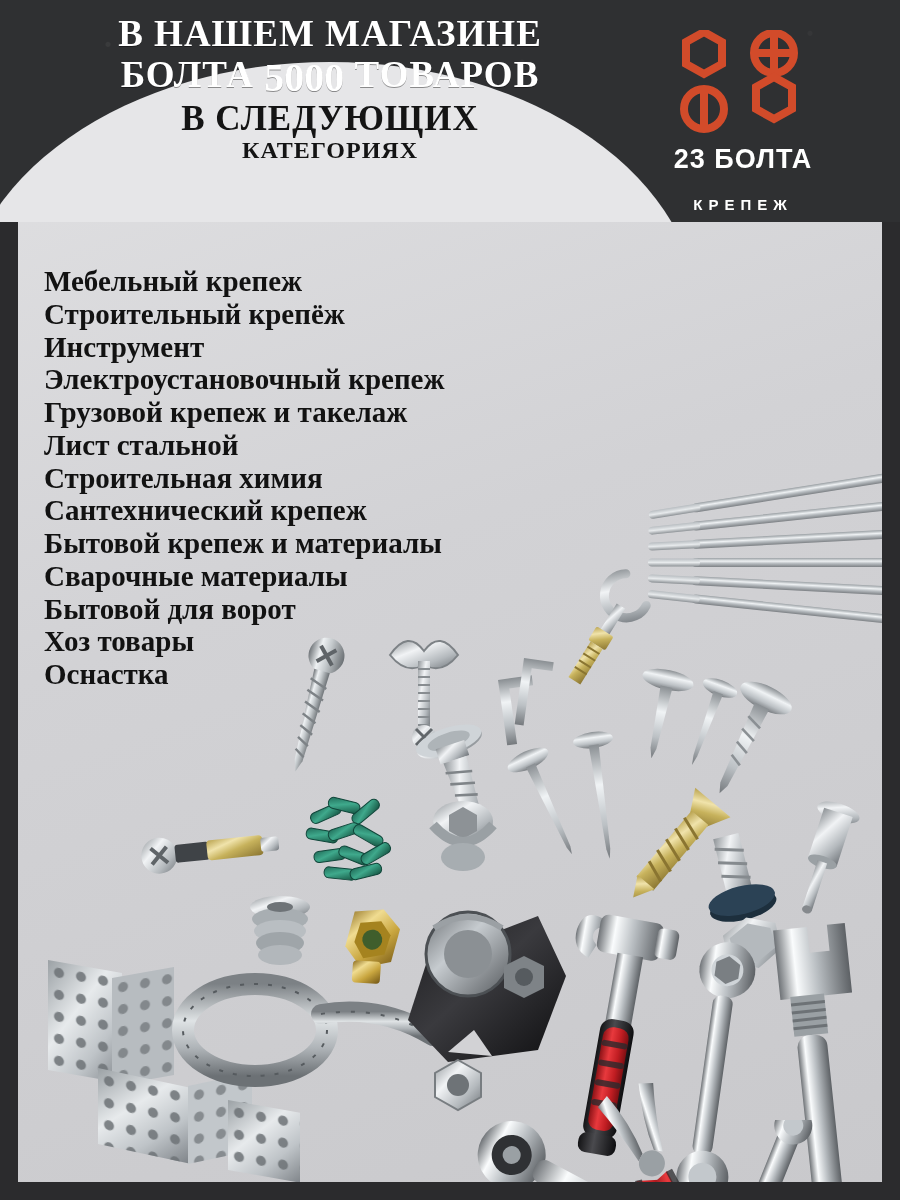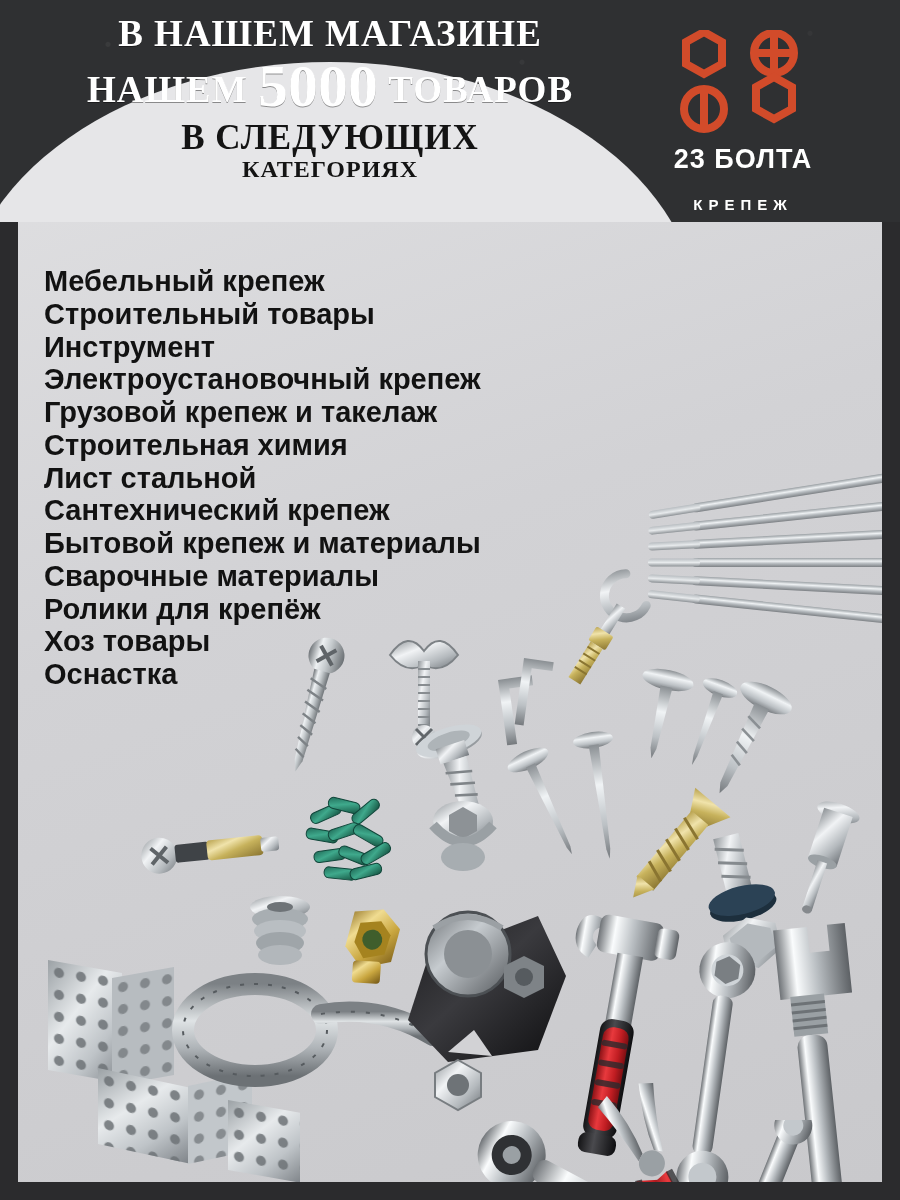--- a/index.html
+++ b/index.html
@@ -75,21 +75,21 @@
     font-family: "Liberation Serif", serif;
     font-weight: bold;
     letter-spacing: 1px;
     line-height: 1.06;
     z-index: 3;
     text-shadow: 0 1px 0 rgba(0,0,0,.4);
   }
   .hl1 { font-size: 37px; }
   .hl2 { font-size: 37px; margin-top: 2px; white-space: nowrap; }
   .hl2 .big {
-    font-size: 60px;
+    font-size: 40px;
     letter-spacing: 0;
     vertical-align: -4px;
     margin-top: 40px;
   }
   .hl3 { font-size: 35px; color: #141414; text-shadow: none;}
   .hl4 { font-size: 24px; margin-top: 1px; color: #141414; text-shadow: none;}
 
   
   .logo {
     position: absolute;
@@ -124,21 +124,21 @@
 
   
   .cats {
     position: absolute;
     left: 44px;
     top: 265px;
     z-index: 5;
   }
   .cat {
     color: #121212;
-    font-family: Liberation Sans, sans-serif;
+    font-family: Liberation Serif, serif;
     font-weight: bold;
     font-size: 29px;
     line-height: 1.13;
     white-space: nowrap;
   }
 
   
   .collage {
     position: absolute;
     left: 18px;
@@ -157,21 +157,21 @@
   <div class="frame"></div>
   <div class="inner-bg"></div>
 
   <div class="banner">
     <div class="banner-tex"></div>
   </div>
 
   <div class="headline">
     <div class="hl1">В НАШЕМ МАГАЗИНЕ</div>
     <div class="hl2">
-      <span>НАШЕМ</span>
+      <span>БОЛТА</span>
       <span class="big">5000</span>
       <span>ТОВАРОВ</span>
     </div>
     <div class="hl3">В СЛЕДУЮЩИХ</div>
     <div class="hl4">КАТЕГОРИЯХ</div>
   </div>
 
   <div class="logo">
     <div class="logo-marks">
       <svg width="130" height="104" viewBox="0 0 130 104">
@@ -187,30 +187,30 @@
 
         <polygon points="78,57 96,47 114,57 114,79 96,89 78,79" fill="none" stroke="#d24b2a" stroke-width="8"></polygon>
       </svg>
     </div>
     <div class="logo-name">23 БОЛТА</div>
     <div class="logo-sub">КРЕПЕЖ</div>
   </div>
 
   <div class="cats">
     <div class="cat">Мебельный крепеж</div>
-    <div class="cat">Строительный товары</div>
+    <div class="cat">Строительный крепёж</div>
     <div class="cat">Инструмент</div>
     <div class="cat">Электроустановочный крепеж</div>
     <div class="cat">Грузовой крепеж и такелаж</div>
+    <div class="cat">Лист стальной</div>
     <div class="cat">Строительная химия</div>
-    <div class="cat">Лист стальной</div>
     <div class="cat">Сантехнический крепеж</div>
     <div class="cat">Бытовой крепеж и материалы</div>
     <div class="cat">Сварочные материалы</div>
-    <div class="cat">Ролики для крепёж</div>
+    <div class="cat">Бытовой для ворот</div>
     <div class="cat">Хоз товары</div>
     <div class="cat">Оснастка</div>
   </div>
 
   <div class="collage">
 
     <div class="obj" style="left:630px; top:40px; width:240px; height:160px;">
       <svg width="240" height="160" viewBox="0 0 240 160">
         <defs>
           <linearGradient id="rod" x1="0" y1="0" x2="0" y2="1">

